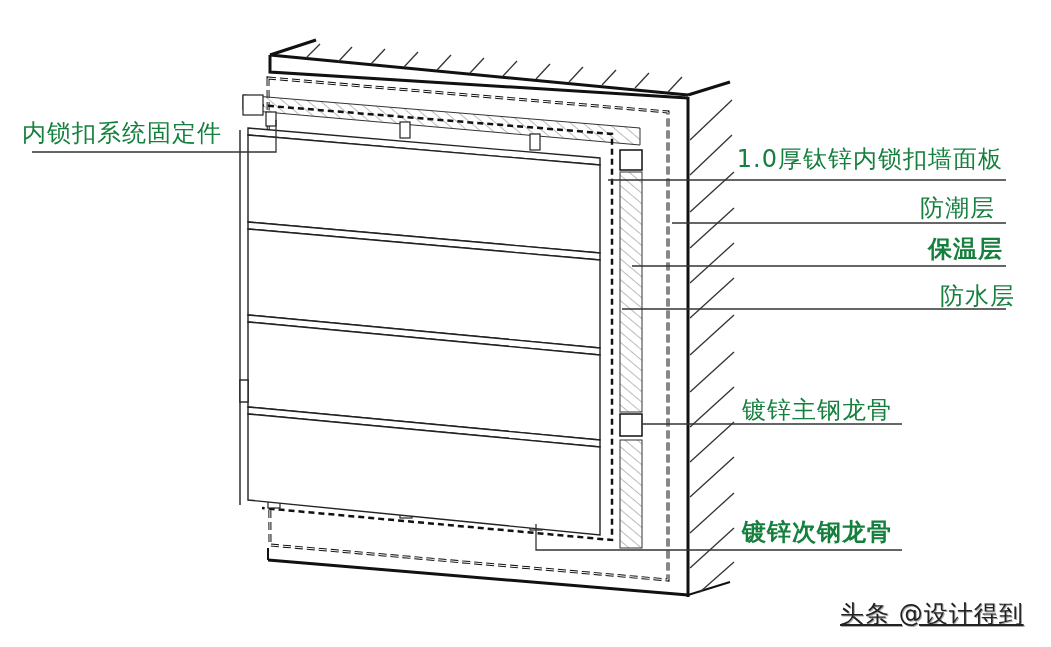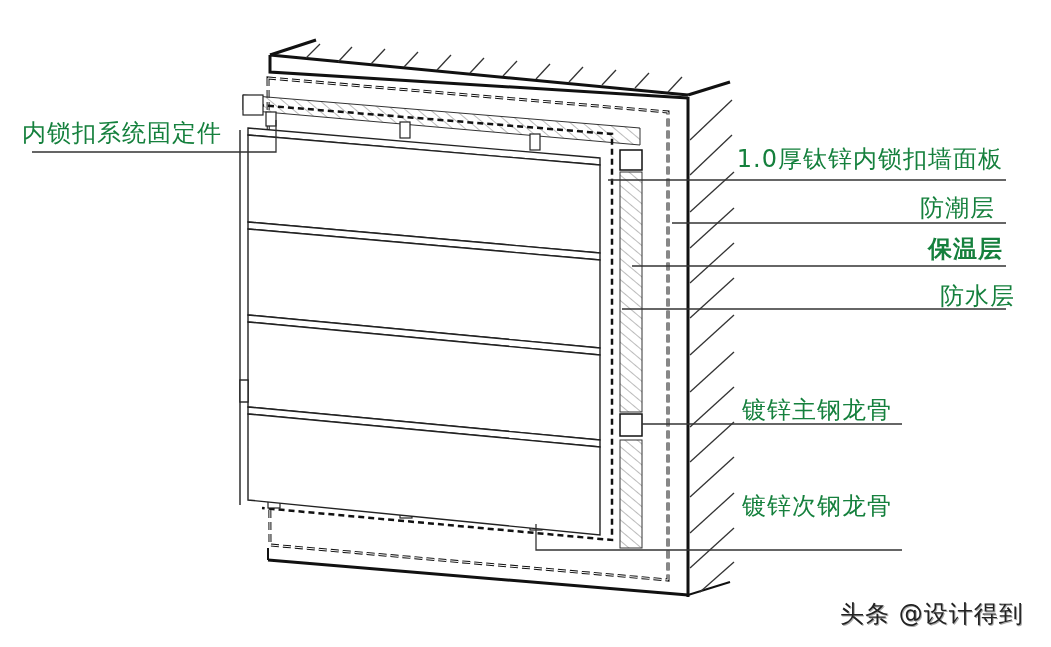--- a/index.html
+++ b/index.html
@@ -7,23 +7,23 @@
          font-family: "DejaVu Sans", "Liberation Sans", sans-serif; color: #222; }
   #diagram { position: absolute; left: 0; top: 0; width: 1051px; height: 647px; }
   .label { position: absolute; font-size: 24px; line-height: 28px; color: #15803d;
            white-space: nowrap; letter-spacing: 1px; }
   .label.left { left: 22px; top: 119px; }
   .label.r1 { right: 48px; top: 145px; }
   .label.r2 { right: 56px; top: 194px; font-family: Liberation Serif, serif; }
   .label.r3 { right: 48px; top: 235px; font-weight: bold; }
   .label.r4 { right: 36px; top: 282px; }
   .label.r5 { left: 742px; top: 396px; }
-  .label.r6 { left: 742px; top: 492px; }
+  .label.r6 { left: 742px; top: 518px; font-weight: bold; }
   .watermark { position: absolute; left: 840px; top: 598px; font-size: 24px; color: #222;
-               text-shadow: 1px 1px 0 #aaa; letter-spacing: 1px; }
+               text-shadow: 1px 1px 0 #aaa; letter-spacing: 1px; text-decoration: underline; }
 </style>
 </head>
 <body>
 
 <svg id="diagram" viewBox="0 0 1051 647" xmlns="http://www.w3.org/2000/svg">
   <defs>
     <pattern id="hatch" patternUnits="userSpaceOnUse" width="8" height="8" patternTransform="rotate(-50)">
       <line x1="0" y1="0" x2="0" y2="8" stroke="#777" stroke-width="1"></line>
     </pattern>
   </defs>

